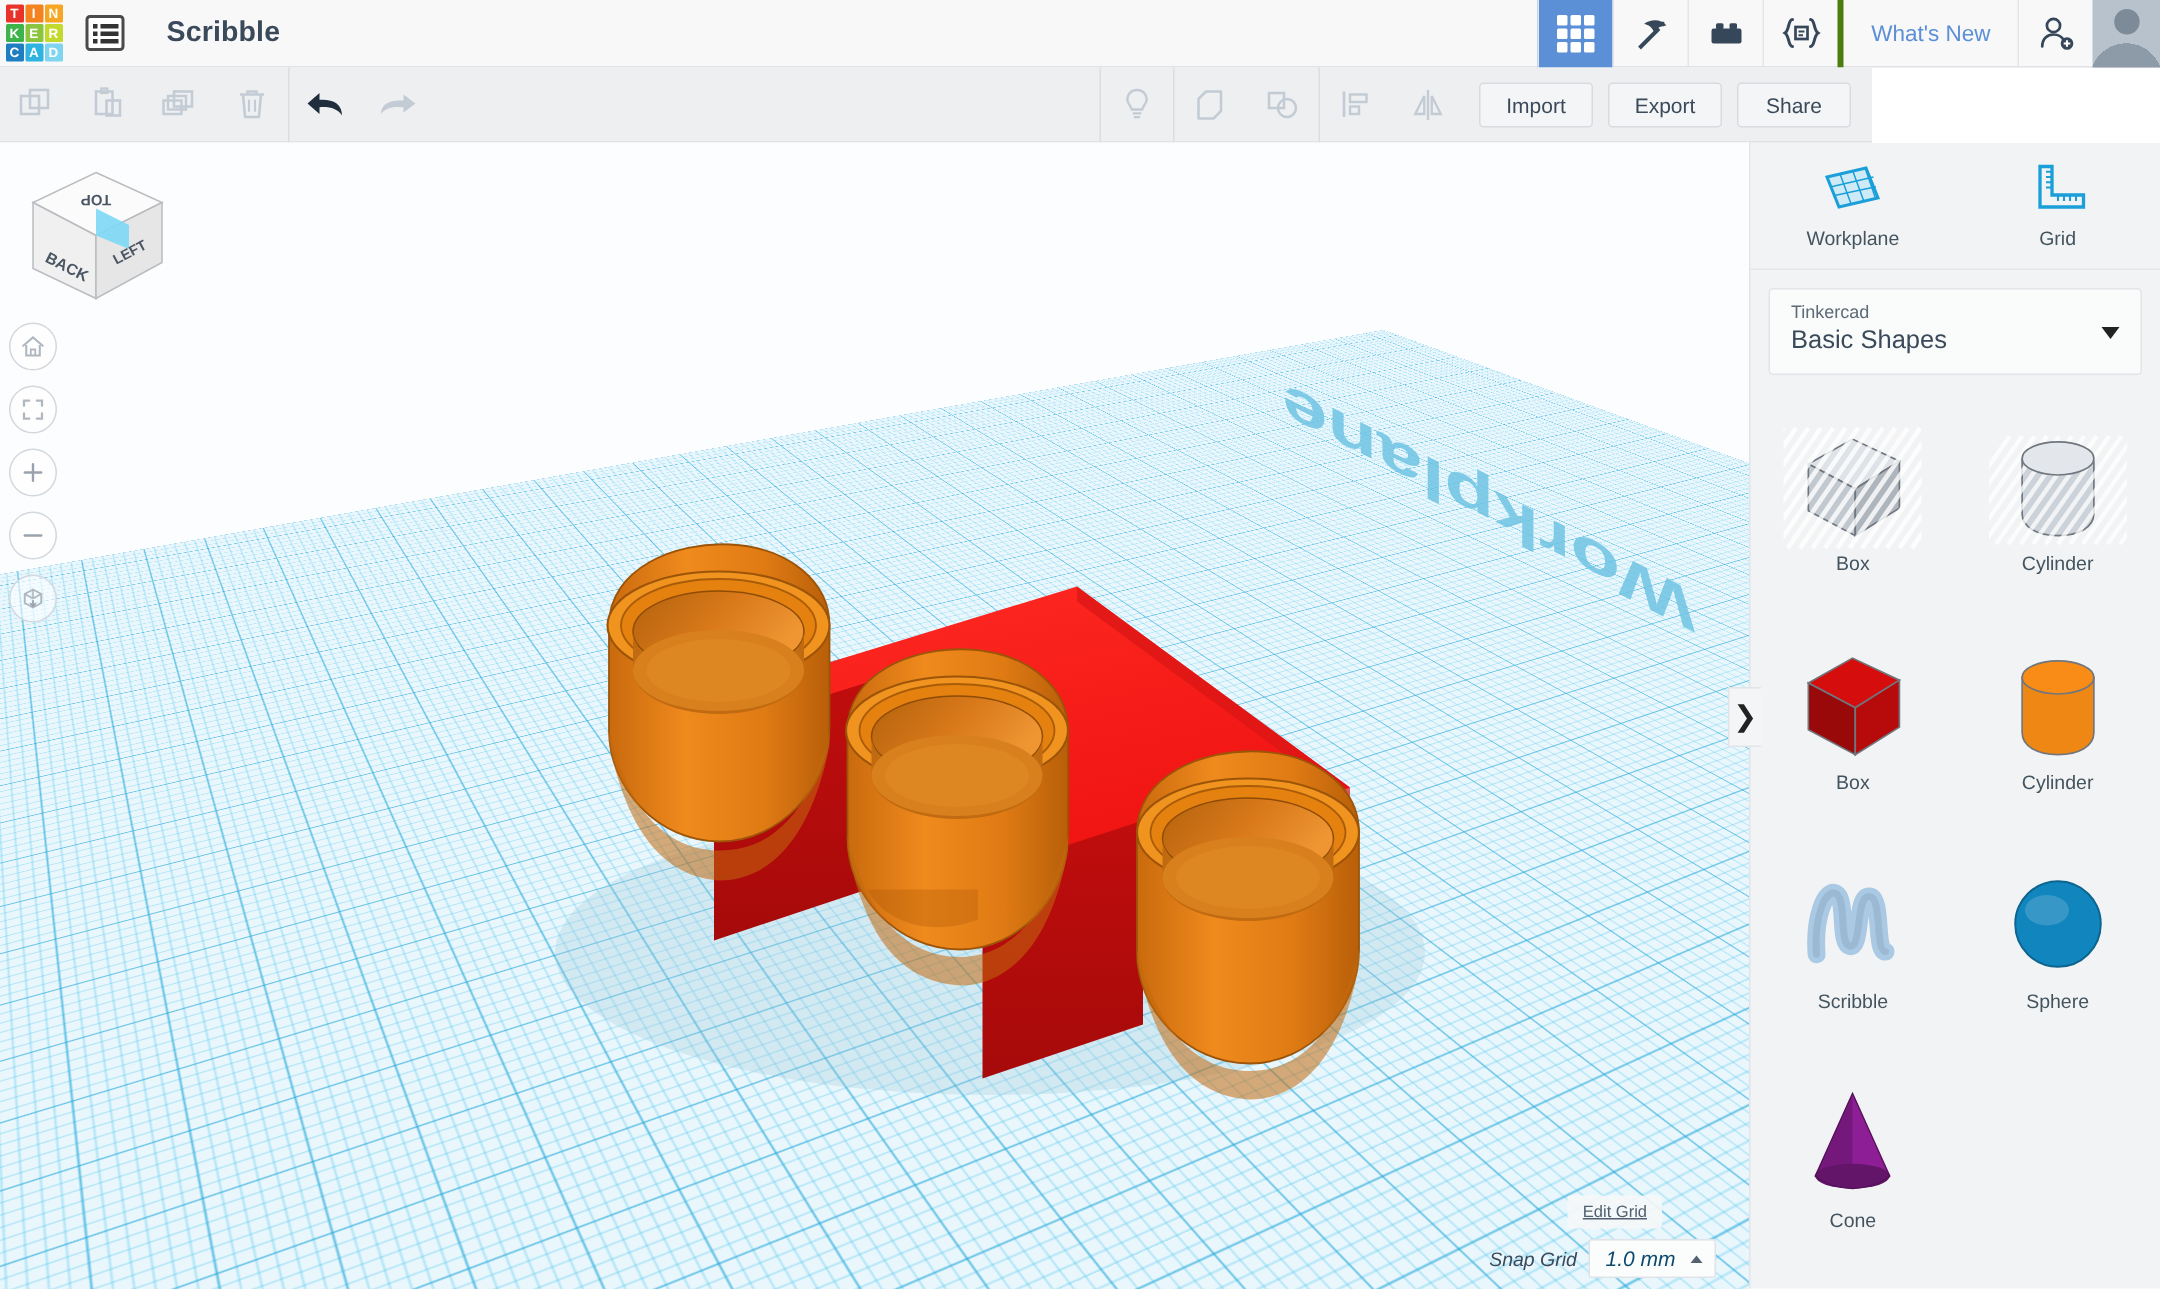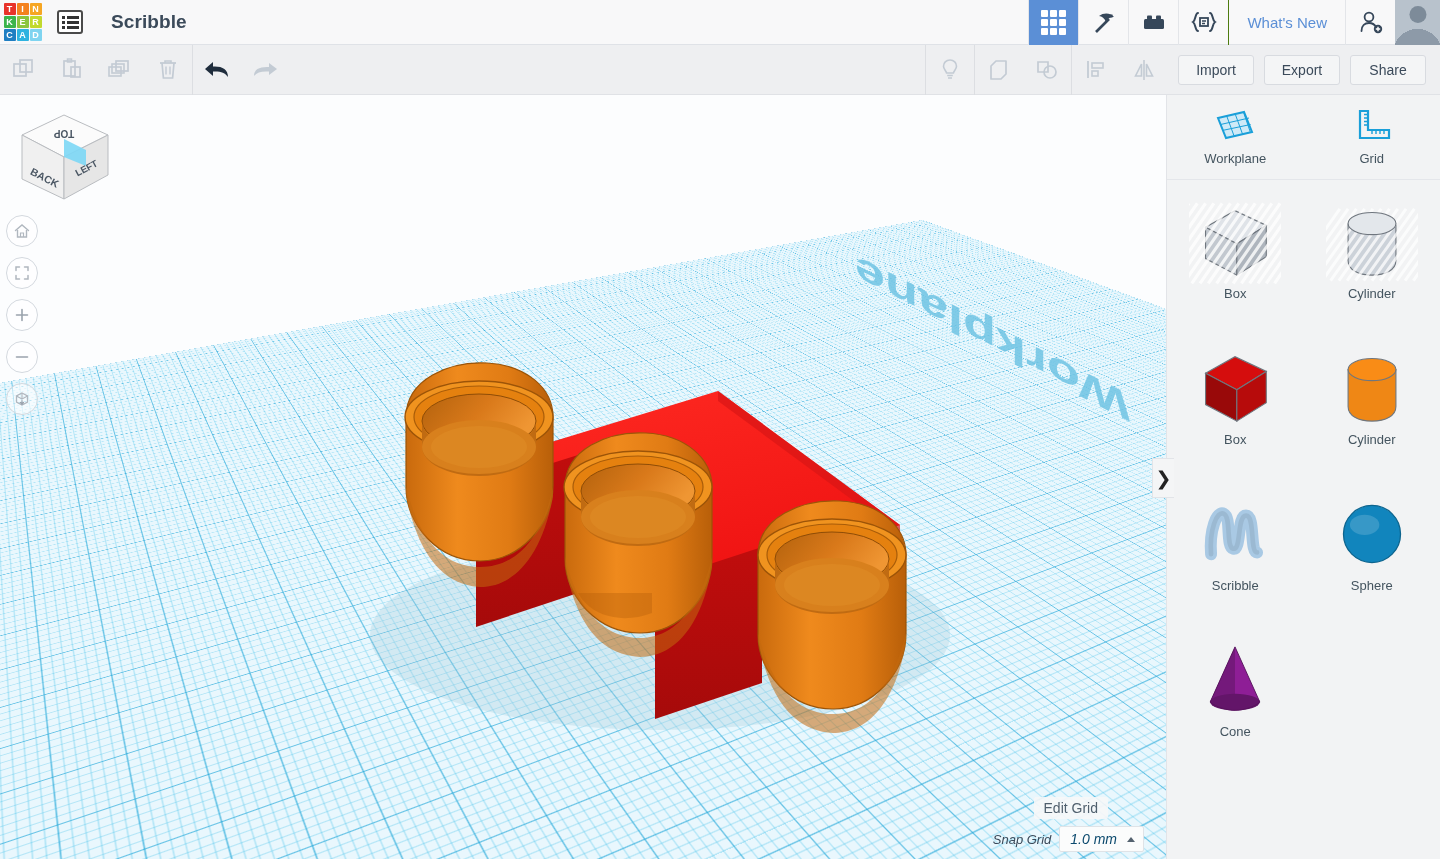--- a/index.html
+++ b/index.html
@@ -37,33 +37,33 @@
   #header-right { margin-left:auto; display:flex; align-items:center; height:45px; }
   .hdr-icon-btn {
     width:50px; height:45px; display:flex; align-items:center; justify-content:center;
     border-left:1px solid #e3e5e9; cursor:pointer; background:transparent;
   }
   .hdr-icon-btn.active { background:#5b8fd6; }
   .mini-grid { display:grid; grid-template-columns:repeat(3,7px); grid-template-rows:repeat(3,7px); gap:2px; }
   .mini-grid i { background:#fff; display:block; border-radius:1px; }
   #whats-new {
     padding:0 18px; height:45px; display:flex; align-items:center;
-    border-left:1px solid #4d7c0f; color:#5b8fd6; font-size:15px; cursor:pointer; white-space:nowrap;
+    border-left:4px solid #4d7c0f; color:#5b8fd6; font-size:15px; cursor:pointer; white-space:nowrap;
   }
   #avatar {
     width:45px; height:45px; flex:none; cursor:pointer;
     background:radial-gradient(circle at 50% 118%, #8d9aa8 0 42%, #b8c2cc 42% 100%);
     position:relative; overflow:hidden;
   }
   #avatar::after { content:""; position:absolute; left:50%; top:14%; width:38%; height:38%;
     transform:translateX(-50%); border-radius:50%; background:#7d8b99; }
 
   
   #toolbar {
-    position:absolute; left:0; top:45px; width:1440px; height:50px;
+    position:absolute; left:0; top:45px; width:1248px; height:50px;
     background:#eeeff1; border-bottom:1px solid #e0e2e6;
     display:flex; align-items:center;
   }
   .tb-group { display:flex; align-items:center; height:50px; }
   .tb-btn {
     width:48px; height:50px; display:flex; align-items:center; justify-content:center;
     cursor:pointer; background:transparent;
   }
   .sep { width:1px; height:50px; background:#dcdee2; }
   .spacer { flex:1 1 auto; height:50px; }
@@ -102,22 +102,22 @@
   #nav-col { position:absolute; left:6px; top:120px; display:flex; flex-direction:column; gap:10px; }
   .nav-btn {
     width:32px; height:32px; border-radius:50%; border:1px solid #d3d8de;
     background:rgba(255,255,255,.55); display:flex; align-items:center; justify-content:center;
     cursor:pointer;
   }
 
   
   #edit-grid-btn {
     position:absolute; right:58px; bottom:40px; height:22px; padding:0 10px;
-    background:rgba(246,247,248,.9); border-radius:2px; font-size:14px; color:#50606e;
-    display:flex; align-items:center; cursor:pointer;
+    background:rgba(246,247,248,.9); border-radius:2px; font-size:11px; color:#50606e;
+    display:flex; align-items:center; cursor:pointer;text-decoration:underline;
   }
   #snap-row { position:absolute; right:22px; bottom:7px; display:flex; align-items:center; gap:8px;font-style:italic; }
   #snap-label { font-size:13px; color:#3b4a5a; }
   #snap-select {
     height:26px; padding:0 8px 0 10px; min-width:78px;
     background:#fbfcfc; border:1px solid #dfe3e7; border-radius:2px;
     display:flex; align-items:center; gap:10px; font-size:14px; color:#0c4a6e; cursor:pointer;
   }
   .caret-up { width:0;height:0;border-left:4px solid transparent;border-right:4px solid transparent;border-bottom:5px solid #54626f; }
 
@@ -495,20 +495,25 @@
       <div class="panel-tool">
         <svg width="42" height="36" viewBox="0 0 42 36">
           <path d="M9 3 H17 V22 H38 V30 H9 Z" fill="none" stroke="#1a9fd9" stroke-width="2.2"></path>
           <path d="M17 6.5h-4M17 10h-4M17 13.5h-4M17 17h-4" stroke="#1a9fd9" stroke-width="1.4"></path>
           <path d="M21 22v4M25 22v4M29 22v4M33 22v4" stroke="#1a9fd9" stroke-width="1.4"></path>
         </svg>
         <span>Grid</span>
       </div>
     </div>
 
+    <div id="shape-select">
+      <div class="sup">Tinkercad</div>
+      <div class="sval">Basic Shapes</div>
+      <div class="scaret"></div>
+    </div>
 
     <div id="shape-grid">
         <div class="shape-cell">
           <div class="shape-art">
             <svg viewBox="0 0 100 100" width="92" height="92">
               <path d="M18 34 L50 16 L84 32 L52 52 Z" fill="#dfe3e8" stroke="#6f767e" stroke-width="1.2"></path>
               <path d="M18 34 L52 52 L52 86 L18 68 Z" fill="#c2c8cf" stroke="#6f767e" stroke-width="1.2"></path>
               <path d="M52 52 L84 32 L84 66 L52 86 Z" fill="#aeb5bd" stroke="#6f767e" stroke-width="1.2"></path>
               <path d="M-60 95 L0 8" stroke="#ffffff" stroke-width="3.4" opacity=".8"></path>
               <path d="M-51 95 L9 8" stroke="#ffffff" stroke-width="3.4" opacity=".8"></path>

